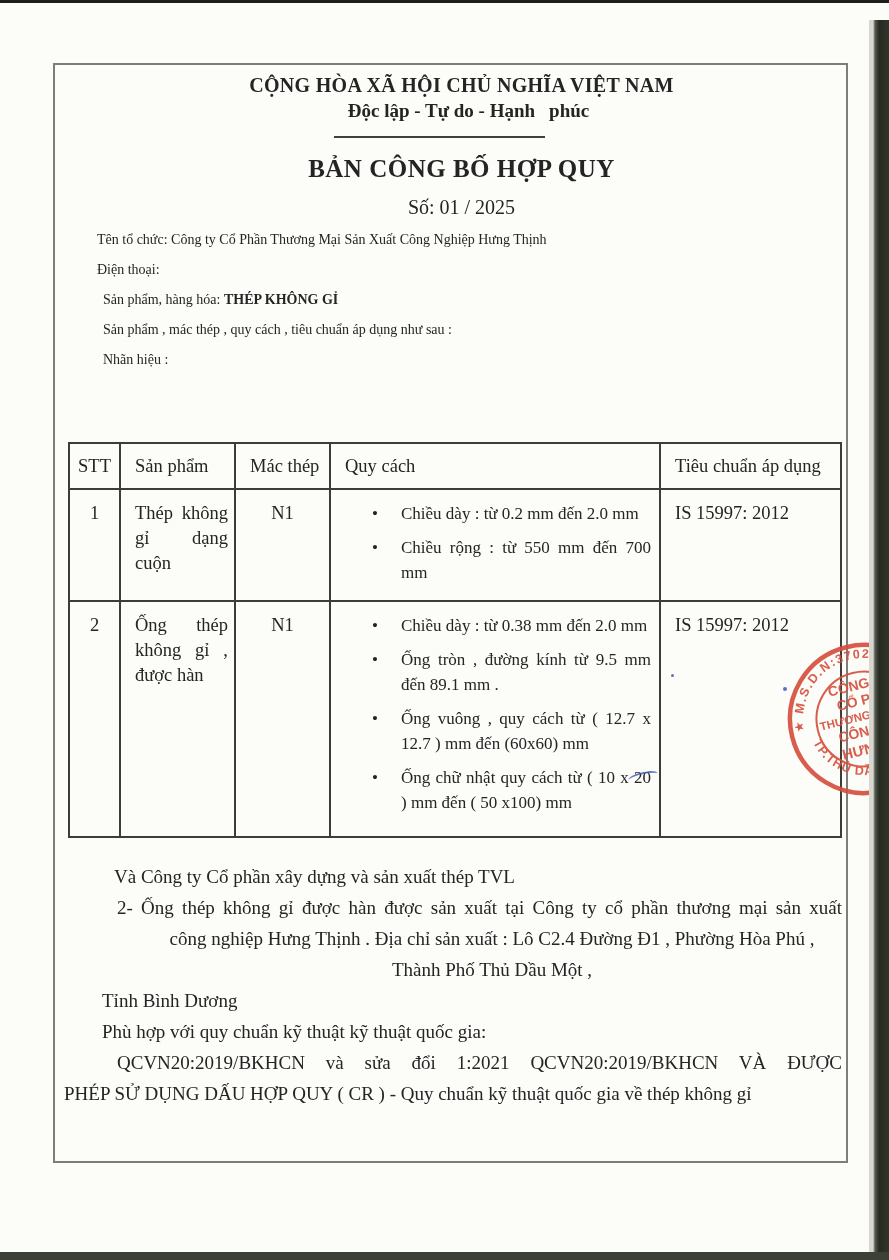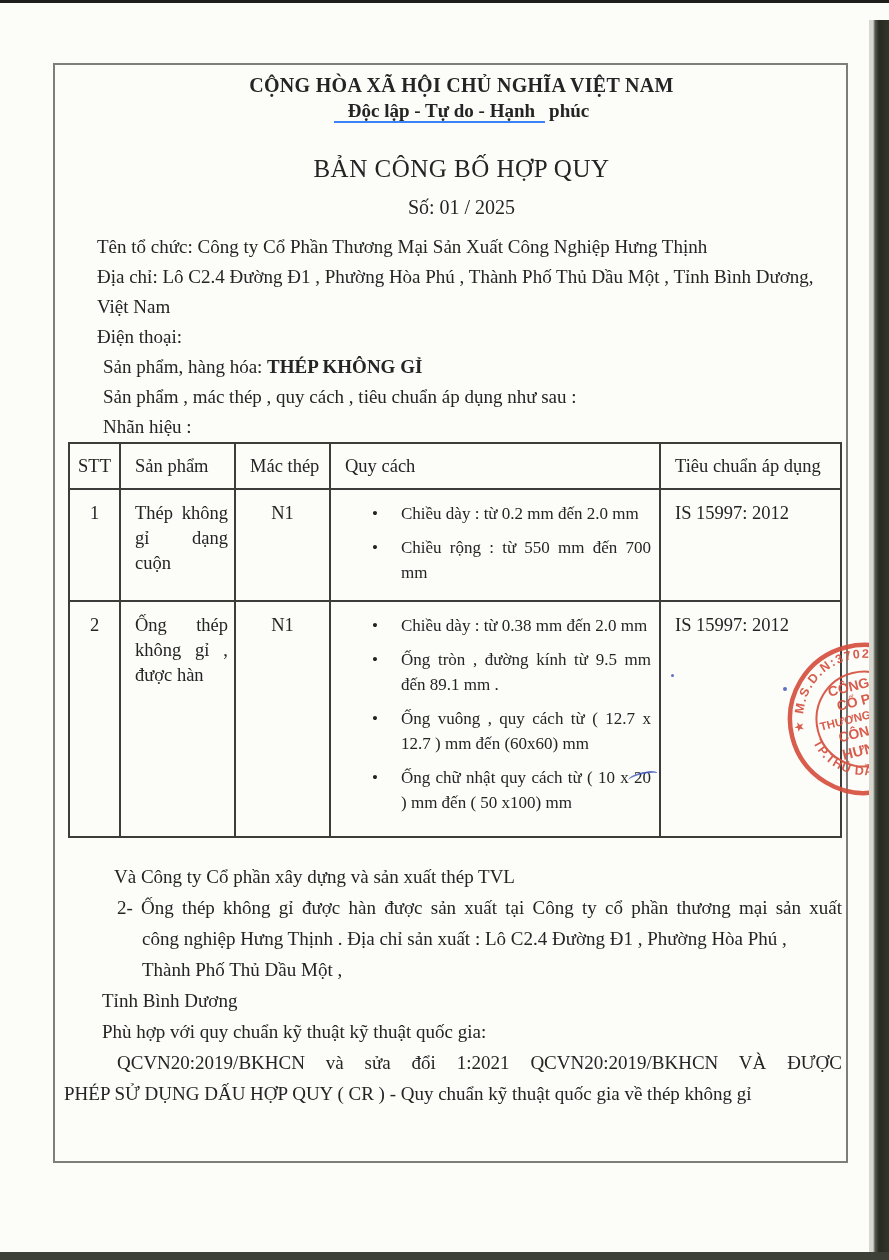--- a/index.html
+++ b/index.html
@@ -15,25 +15,25 @@
   .edge-bottom{position:absolute;left:0;bottom:0;width:100%;height:8px;background:#3c4036;z-index:20;}
   
   .frame{
     position:absolute; left:53px; top:63px; width:791px; height:1096px;
     border:2px solid #7d7d7b; background:transparent;
   }
   .centered{text-align:center;}
   .hdr-block{position:absolute;top:9px;left:11px;width:100%;}
   .national-title{font-size:20px;font-weight:bold;letter-spacing:.3px;}
   .motto{font-size:19px;font-weight:bold;margin-top:3px;}
-  .motto .u{border-bottom:2px solid #3b82f6;padding:0 10px 0 14px;}
+  .motto .u{border-bottom:2px solid #404040;padding:0 10px 15px 14px;}
   .motto .tail{margin-left:4px;}
-  .doc-title{font-size:25px;font-weight:normal;margin-top:33px;letter-spacing:.5px;}
+  .doc-title{font-size:25px;font-weight:bold;margin-top:33px;letter-spacing:.5px;}
   .doc-number{font-size:20px;margin-top:13px;}
-  .info-block{position:absolute;top:167px;left:42px;width:722px;font-size:19px;line-height:30px;}
+  .info-block{position:absolute;top:160px;left:42px;width:722px;font-size:14px;line-height:30px;}
   .indent-sm{margin-left:6px;}
   .nowrap{white-space:nowrap;}
   .bold{font-weight:bold;}
   
   table.spec{
     position:absolute; left:13px; top:377px; width:772px;
     border-collapse:collapse; table-layout:fixed;
     font-size:18.5px; line-height:25px;
   }
   table.spec th, table.spec td{border:2px solid #3c3c3a;vertical-align:top;}
@@ -42,21 +42,21 @@
   table.spec td{padding:11px 6px 6px 14px;}
   td.cell-specs{padding:6px 10px 0 14px;}
   ul.specs{margin:0;padding:0 0 0 56px;list-style:none;}
   ul.specs li{position:relative;text-align:justify;margin:0 0 9px 0;font-size:17px;line-height:25px;width:250px;box-sizing:border-box;}
   ul.specs li::before{content:"•";position:absolute;left:-29px;top:0;font-size:17px;}
   .jstfy{text-align:justify;}
   
   .notes{position:absolute;top:796px;left:9px;width:778px;font-size:19px;line-height:31px;}
   .n-l53{margin-left:53px;}
   .n-l50{margin-left:50px;}
-  .n-l78{margin-left:78px;}
+  .n-l78{margin-left:78px;text-align:center;}
   .n-l38{margin-left:38px;}
   .jforce{text-align:justify;text-align-last:justify;width:725px;}
   
   .stamp{position:absolute;left:744px;top:599px;width:240px;height:240px;z-index:5;opacity:.92;}
   .stamp text{font-family:"Liberation Sans","DejaVu Sans",sans-serif;font-weight:bold;}
   .arc-text{font-size:12.5px;letter-spacing:1.5px;}
   .arcb-text{font-size:12.5px;letter-spacing:1px;}
   .st-line{text-anchor:middle;}
   .fs14{font-size:14px;} .fs12{font-size:11.5px;} .fs145{font-size:14.5px;}
   
@@ -77,21 +77,20 @@
 
     <div class="hdr-block centered">
       <div class="national-title">CỘNG HÒA XÃ HỘI CHỦ NGHĨA VIỆT NAM</div>
       <div class="motto"><span class="u">Độc lập - Tự do - Hạnh</span><span class="tail">phúc</span></div>
       <div class="doc-title">BẢN CÔNG BỐ HỢP QUY</div>
       <div class="doc-number">Số: 01 / 2025</div>
     </div>
 
     <div class="info-block">
       <div class="nowrap">Tên tổ chức: Công ty Cổ Phần Thương Mại Sản Xuất Công Nghiệp Hưng Thịnh</div>
-      <div>Địa chỉ: Lô C2.4 Đường Đ1 , Phường Hòa Phú , Thành Phố Thủ Dầu Một , Tỉnh Bình Dương, Việt Nam</div>
       <div>Điện thoại:</div>
       <div class="indent-sm nowrap"><span>Sản phẩm, hàng hóa: </span><span class="bold">THÉP KHÔNG GỈ</span></div>
       <div class="indent-sm nowrap">Sản phẩm , mác thép , quy cách , tiêu chuẩn áp dụng như sau :</div>
       <div class="indent-sm">Nhãn hiệu :</div>
     </div>
 
     <table class="spec">
       <colgroup>
         <col style="width:51px">
           <col style="width:115px">

